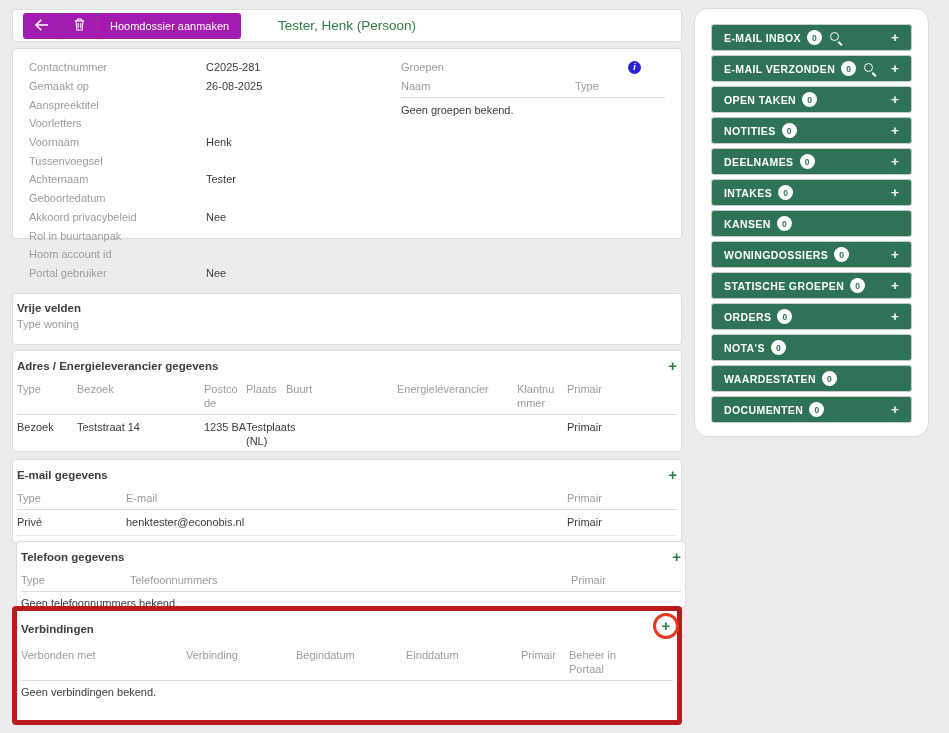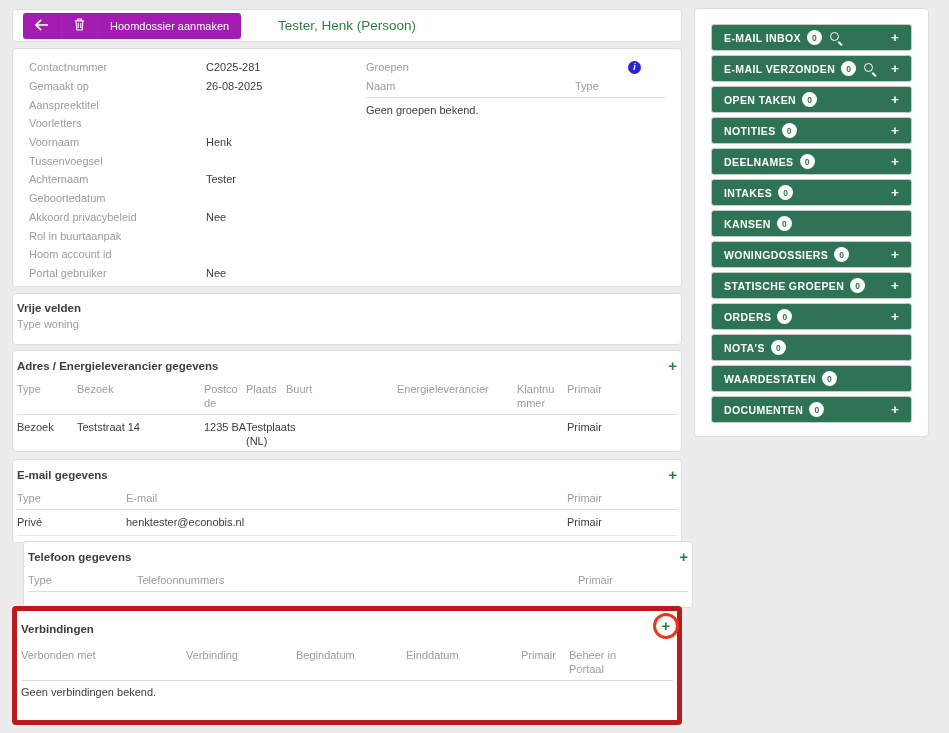--- a/index.html
+++ b/index.html
@@ -28,21 +28,21 @@
     padding:0 12px; font-family:"Liberation Sans",sans-serif; font-size:11px;
     border-right:1px solid #25689d;
   }
   .tb-btn:last-child { border-right:none; }
   .page-title {
     position:absolute; left:0; right:0; text-align:center;
     color:#2f7c45; font-weight:normal; font-size:13.5px; pointer-events:none;
   }
 
   
-  .contact-panel { left:0; top:39px; width:670px; height:239px; padding:9px 16px; display:flex; }
+  .contact-panel { left:0; top:39px; width:670px; height:191px; padding:9px 16px; display:flex;gap:35px; }
   .contact-left { width:337px; }
   .frow { height:18.7px; display:flex; align-items:center; }
   .flabel { width:177px; color:#9c9c9c; }
   .fvalue { color:#3c3c3c; }
   .contact-right { flex:1; }
   .groups-title-row { height:18.7px; display:flex; align-items:center; justify-content:space-between; padding-right:24px; color:#9c9c9c; }
   .info-icon {
     width:13px; height:13px; border-radius:50%; background:#2a22d8; color:#fff;
     display:inline-flex; align-items:center; justify-content:center;
     font-size:9px; font-weight:bold; font-style:italic; cursor:pointer;
@@ -67,36 +67,36 @@
   .tbl-r .cell { padding-right:6px; line-height:14px; }
   .empty-row { padding-top:5px; color:#3c3c3c; }
 
   .adres-panel { left:0; top:341px; width:670px; height:102px; overflow:hidden; }
   .a-c0{width:60px;} .a-c1{width:127px;} .a-c2{width:42px;} .a-c3{width:40px;}
   .a-c4{width:111px;} .a-c5{width:120px;} .a-c6{width:50px;} .a-c7{flex:1;}
 
   .email-panel { left:0; top:450px; width:670px; height:84px; }
   .e-c0{width:109px;} .e-c1{width:441px;} .e-c2{flex:1;}
 
-  .tel-panel { left:11px; top:532px; width:670px; height:67px; }
+  .tel-panel { left:4px; top:532px; width:670px; height:67px; }
 
   .verb-panel {
     left:0; top:597px; width:670px; height:119px;
     border:5px solid #b91c1c; border-radius:4px; overflow:visible;
   }
   .v-c0{width:165px;} .v-c1{width:110px;} .v-c2{width:110px;} .v-c3{width:115px;}
   .v-c4{width:48px;} .v-c5{width:60px;}
   .plus-circled {
     position:relative; width:26px; height:26px; margin:-6px -6px 0 0;
     display:flex; align-items:center; justify-content:center;
     border:3.5px solid #e8391f; border-radius:50%;
   }
 
   
-  .sidebar-card { left:694px; top:8px; width:235px; height:429px; padding:15px 16px; }
+  .sidebar-card { left:694px; top:8px; width:235px; height:429px; padding:15px 16px;border-radius:14px; }
   .sb-btn {
     height:27px; margin-bottom:4px; background:#2e7356;
     border:1px solid #c9c9c9; border-radius:3px;
     display:flex; align-items:center; padding:0 12px; cursor:pointer;
   }
   .sb-label { color:#fff; font-size:10.5px; font-weight:bold; letter-spacing:0.4px; }
   .sb-badge {
     width:15px; height:15px; margin-left:6px; border-radius:50%;
     background:#fff; color:#2e7356; font-size:8.5px; font-weight:bold;
     display:inline-flex; align-items:center; justify-content:center;
@@ -254,20 +254,21 @@
   <div class="panel sub-panel tel-panel">
     <div class="panel-title-row">
       <span class="panel-title">Telefoon gegevens</span>
       <span class="panel-plus">+</span>
     </div>
     <div class="tbl-h">
       <span class="cell e-c0">Type</span>
       <span class="cell e-c1">Telefoonnummers</span>
       <span class="cell e-c2">Primair</span>
     </div>
+    <div class="empty-row">Geen telefoonnummers bekend.</div>
   </div>
 
   <div class="panel sub-panel verb-panel">
     <div class="panel-title-row">
       <span class="panel-title">Verbindingen</span>
       <span class="plus-circled">
         <span class="panel-plus">+</span>
       </span>
     </div>
     <div class="tbl-h">

